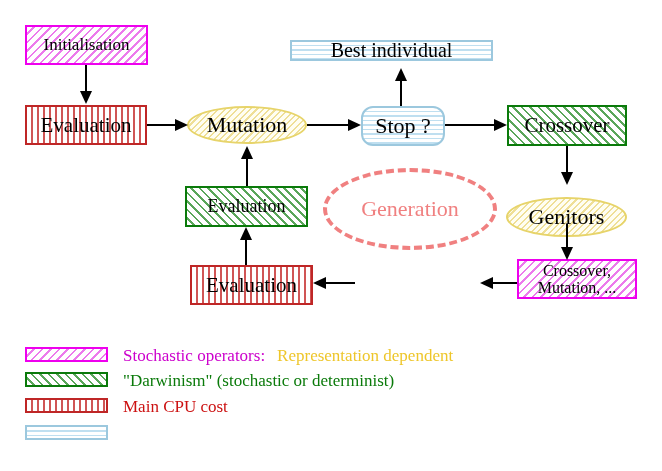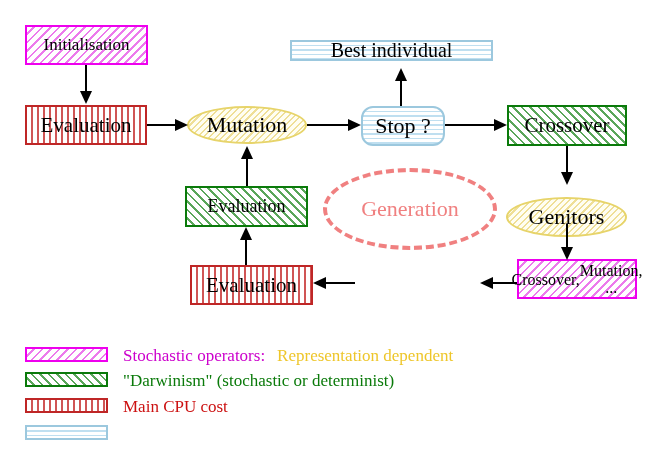--- a/index.html
+++ b/index.html
@@ -73,21 +73,21 @@
 
   <div class="node ellipse hatch-yellow" style="left:506px;top:197px;width:121px;height:40px;font-size:22px;">
       <span>Genitors</span>
     </div>
 
   <div class="node stripes-red" style="left:190px;top:265px;width:123px;height:40px;font-size:21px;">
       <span>Evaluation</span>
     </div>
 
 
-  <div class="node hatch-magenta" style="left:517px;top:259px;width:120px;height:40px;font-size:16px;line-height:17px;flex-direction:row;">
+  <div class="node hatch-magenta" style="left:517px;top:259px;width:120px;height:40px;font-size:16px;line-height:17px;flex-direction:column;">
       <span>Crossover,</span>
       <span>Mutation, ...</span>
     </div>
 
   <div class="aline" style="left:85px;top:65px;width:2px;height:26px;"></div>
   <div class="ah ah-down" style="left:80px;top:91px;"></div>
 
   <div class="aline" style="left:147px;top:124px;width:28px;height:2px;"></div>
   <div class="ah ah-right" style="left:175px;top:119px;"></div>
 

